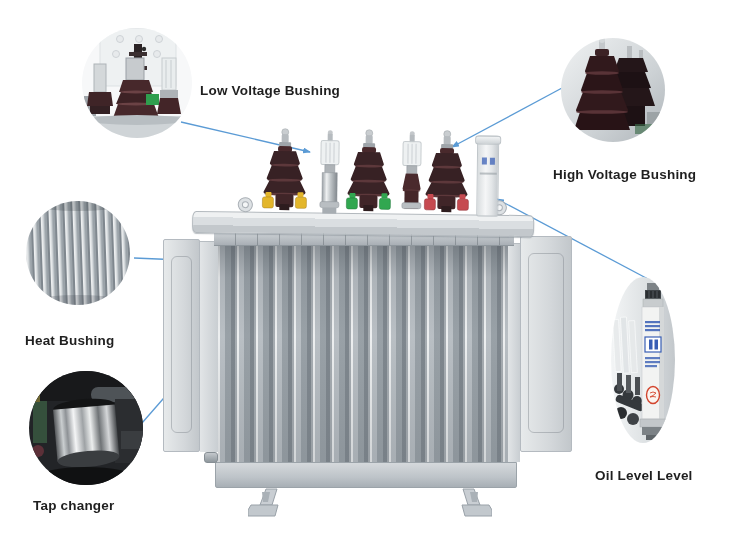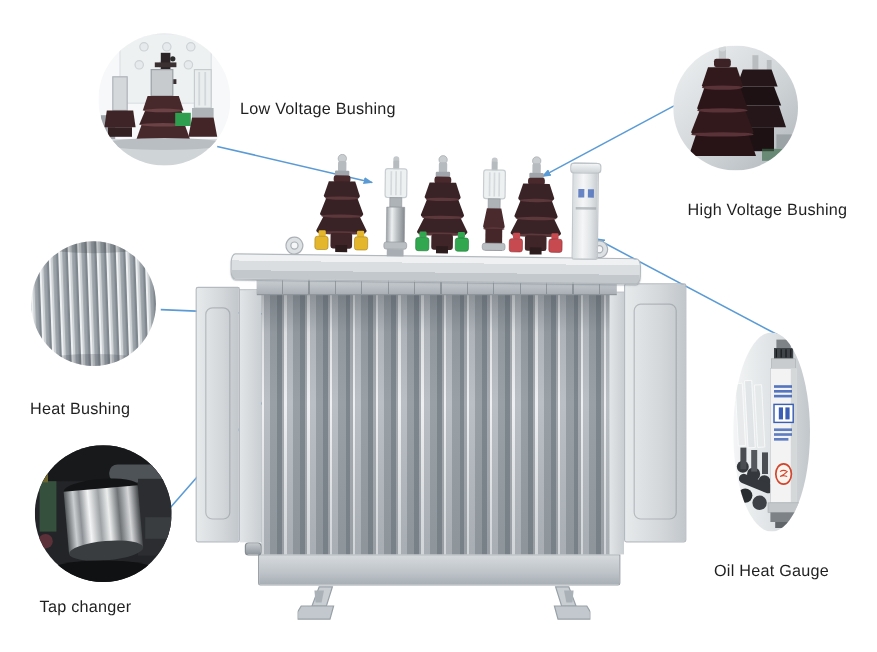--- a/index.html
+++ b/index.html
@@ -5,21 +5,21 @@
   html,body{margin:0;padding:0;background:#fff;}
   .canvas{
     position:relative;width:731px;height:543px;overflow:hidden;
     background:var(--color-background,#fff);
     font-family:"Liberation Sans",sans-serif;
   }
   .canvas *{box-sizing:border-box;}
   .abs{position:absolute;}
   
   .label{
-    position:absolute;font-weight:400;font-size:13.5px;line-height:15px;
+    position:absolute;font-weight:700;font-size:13.5px;line-height:15px;
     color:var(--color-label-text,#1f1f1f);white-space:nowrap;letter-spacing:.2px;
   }
   
   .arrows{position:absolute;left:0;top:0;width:731px;height:543px;pointer-events:none;}
   .arrows line{stroke:var(--color-arrow,#5b9bd5);stroke-width:1.3;}
   
   .callout{position:absolute;margin:0;padding:0;}
   .callout svg{display:block;}
   
   .transformer{position:absolute;left:0;top:0;width:731px;height:543px;}
@@ -308,21 +308,21 @@
         <path d="M22,54 L60,54 L67,72 Q67,74 64,74 L18,74 Q15,74 15,72 Z" fill="#31191c"></path>
         <path d="M19,74 L63,74 L69,92 L13,92 Z" fill="#281316"></path>
         <ellipse cx="41" cy="35" rx="17" ry="1.8" fill="#593337"></ellipse>
         <ellipse cx="41" cy="54" rx="21" ry="1.8" fill="#593337"></ellipse>
         <ellipse cx="41" cy="74" rx="26" ry="1.8" fill="#593337"></ellipse>
         <rect x="74" y="86" width="24" height="10" fill="#3c6b4a" opacity=".65"></rect>
         <rect x="86" y="74" width="14" height="12" fill="#8e9599" opacity=".7"></rect>
       </g>
     </svg>
   </figure>
-  <div class="label" style="left:573px;top:167px">High Voltage Bushing</div>
+  <div class="label" style="left:553px;top:167px">High Voltage Bushing</div>
 
   <figure class="callout" style="left:26px;top:201px">
     <svg width="104" height="104" viewBox="0 0 104 104">
       <defs>
         <clipPath id="clipHS">
             <circle cx="52" cy="52" r="52"></circle>
           </clipPath>
         <pattern id="finpat" width="8" height="8" patternUnits="userSpaceOnUse">
           <rect width="8" height="8" fill="#ced3d6"></rect>
           <rect x="0" width="1.6" height="8" fill="#eef0f1"></rect>
@@ -427,15 +427,15 @@
             <rect x="34" y="88" width="12" height="2.2"></rect>
         </g>
         <ellipse cx="42" cy="118" rx="6.5" ry="8.5" fill="#faf4ef" style="stroke:var(--color-sticker-red,#d2452e)" stroke-width="1.4"></ellipse>
         <path d="M39,116 q3,-2 6,0 q-3,3 -6,4 q3,-1 6,0" fill="none" style="stroke:var(--color-sticker-red,#d2452e)" stroke-width=".9"></path>
         <rect x="29" y="142" width="26" height="8" fill="#c3c7ca" stroke="#a4a9ad" stroke-width=".5"></rect>
         <rect x="31" y="150" width="22" height="8" fill="#7c8286"></rect>
         <rect x="35" y="158" width="14" height="5" fill="#5f6569"></rect>
       </g>
     </svg>
   </figure>
-  <div class="label" style="left:595px;top:468px">Oil Heat Gauge</div>
+  <div class="label" style="left:595px;top:468px">Oil Level Level</div>
 
 </div>
 
 </body></html>

